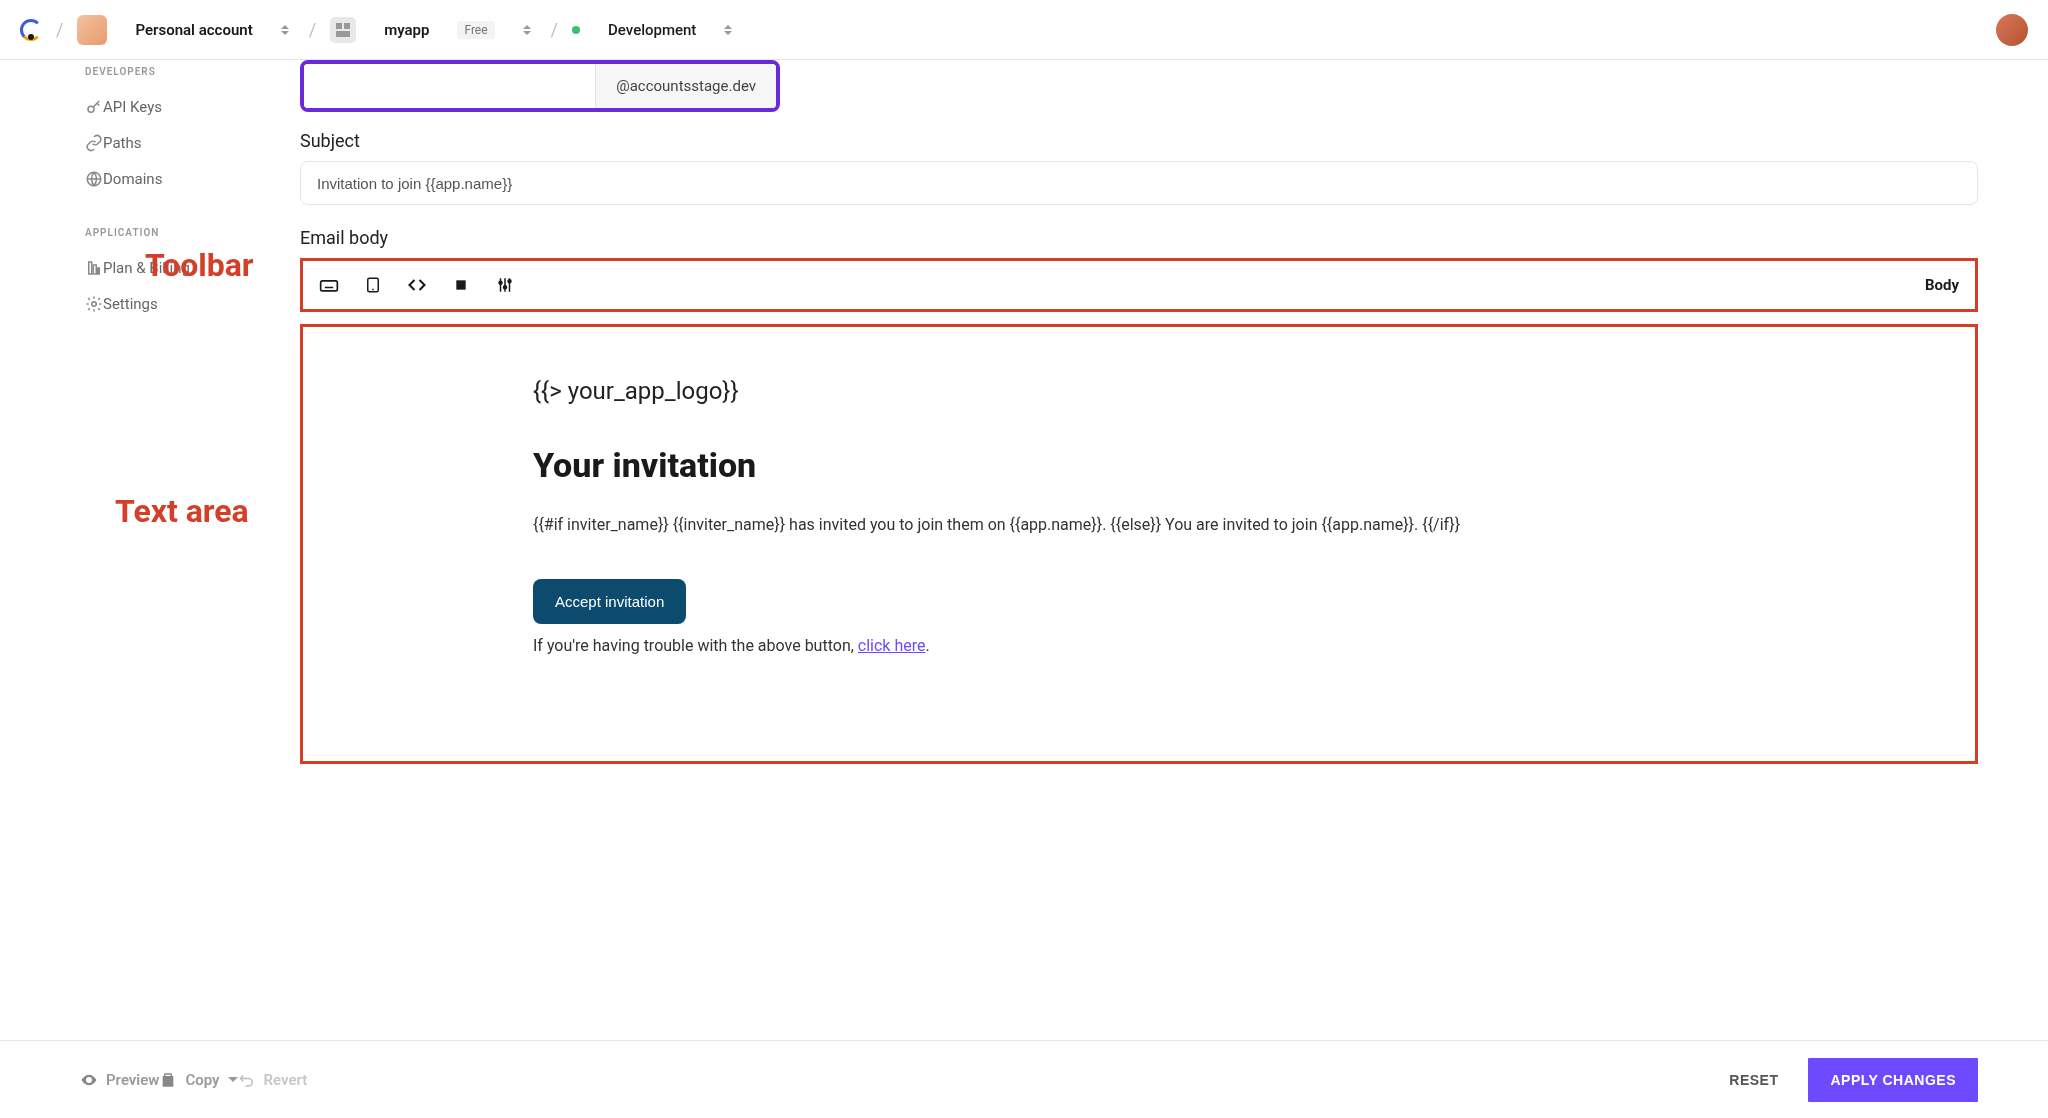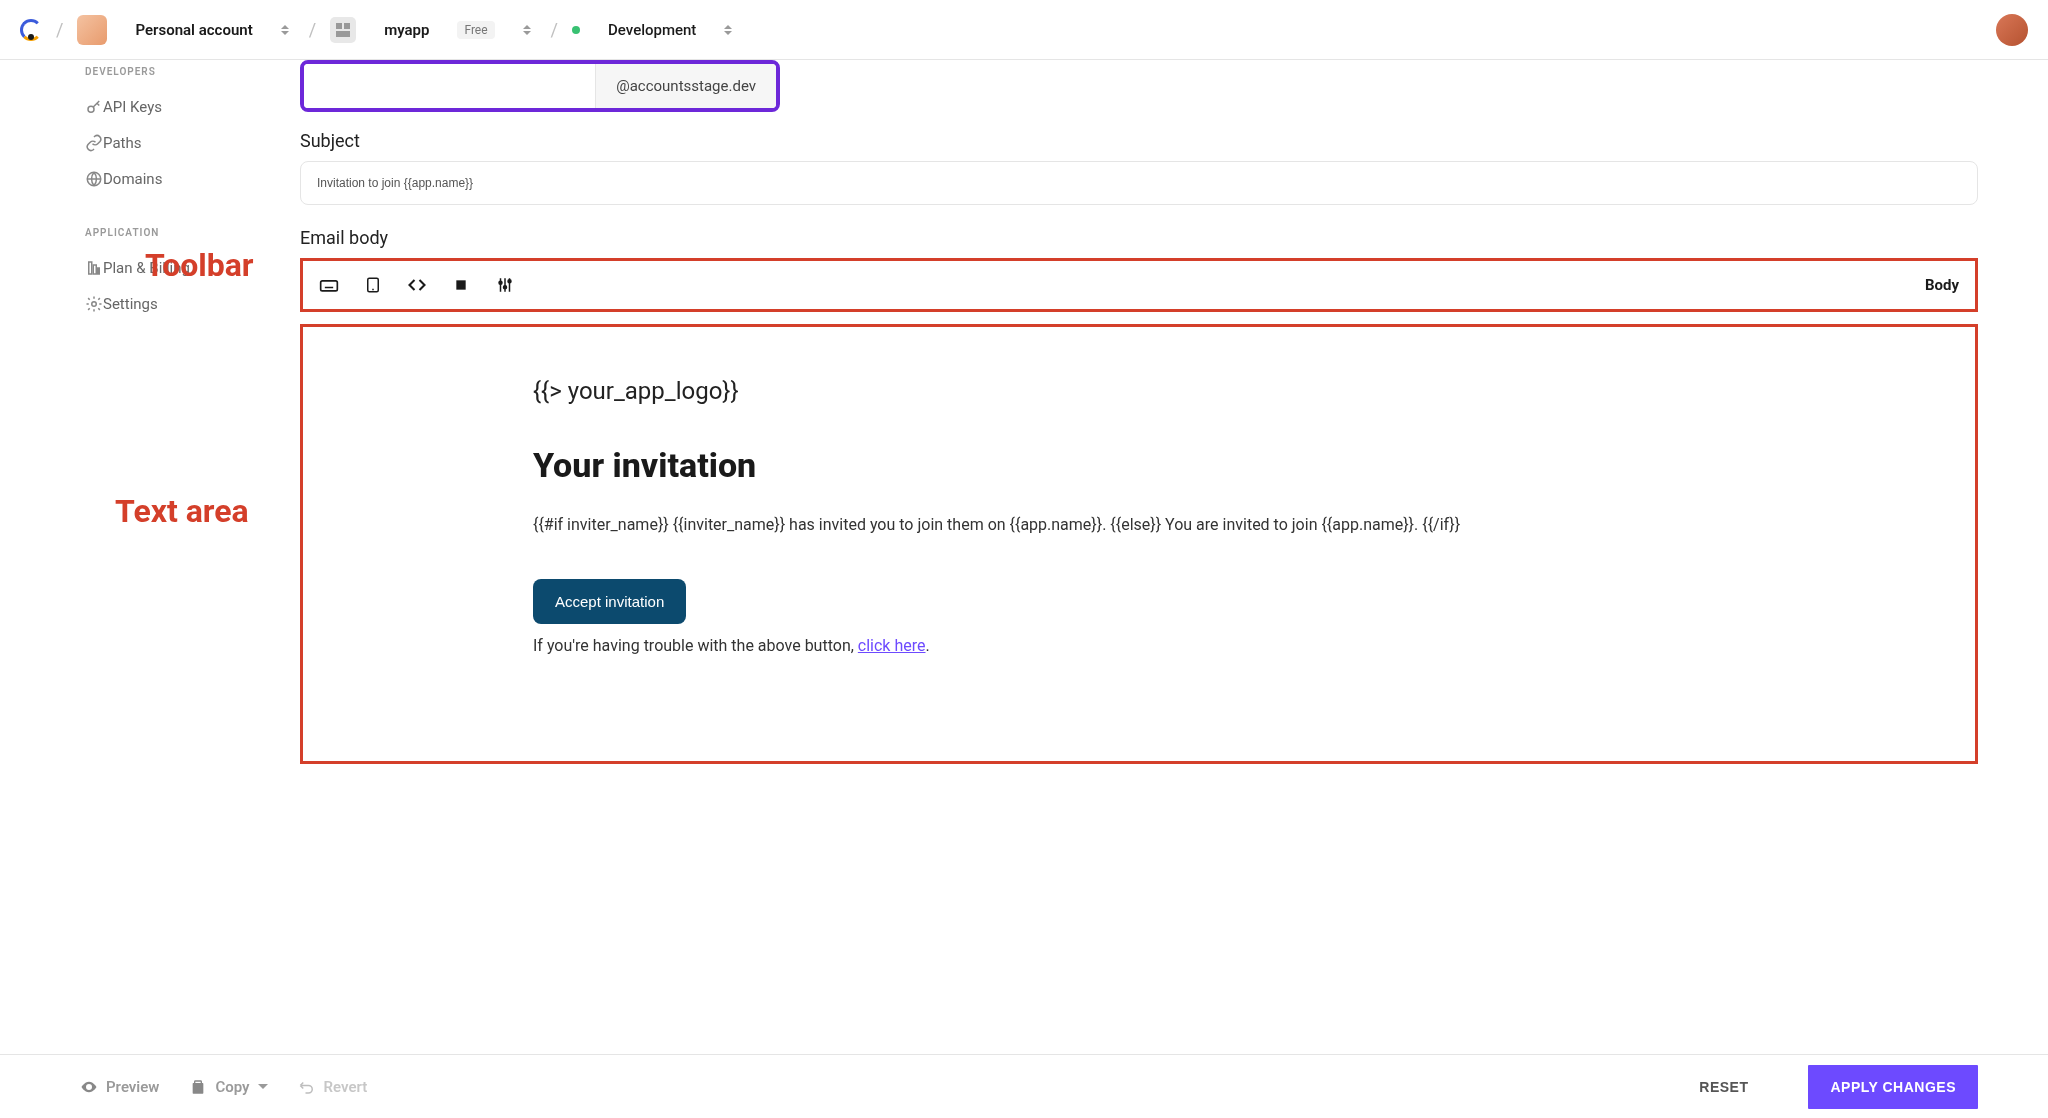--- a/index.html
+++ b/index.html
@@ -79,21 +79,21 @@
   }
   .icn{width:18px;height:18px;color:#888;display:inline-flex;align-items:center;justify-content:center;flex-shrink:0;}
   .content{flex:1;padding:0 70px 20px 0;position:relative;}
   .email-suffix{
     display:flex;border:4px solid #6d28d9;border-radius:8px;overflow:hidden;height:52px;width:480px;margin-bottom:18px;
   }
   .email-suffix input{flex:1;border:none;padding:0 16px;font-size:15px;outline:none;}
   .suffix-box{background:#f6f6f6;border-left:1px solid #e5e5e5;display:flex;align-items:center;padding:0 20px;color:#444;font-size:15px;}
   .field-label{font-size:18px;color:#222;margin-bottom:10px;}
   .subject-input{
-    width:100%;border:1px solid #e5e5e5;border-radius:8px;height:44px;padding:0 16px;font-size:12px;color:#555;margin-bottom:22px;outline:none;
+    width:100%;border:1px solid #e5e5e5;border-radius:8px;height:44px;padding:0 16px;font-size:15px;color:#555;margin-bottom:22px;outline:none;
   }
   .rt-toolbar,.rt-area{
     border:3px solid #d43f2a;border-radius:0;
   }
   .rt-toolbar{
     height:54px;display:flex;align-items:center;padding:0 16px;gap:24px;margin-bottom:12px;
     background:#fff;
   }
   .rt-toolbar .icn{color:#1a1a1a;width:20px;height:20px;}
   .rt-toolbar .spacer{flex:1;}
@@ -106,23 +106,23 @@
   .invite-p{font-size:16px;color:#333;line-height:1.5;margin-bottom:42px;}
   .accept-btn{
     background:#0c4a6e;color:#fff;border:none;border-radius:8px;padding:14px 22px;font-size:15px;font-weight:500;cursor:pointer;margin-bottom:12px;
   }
   .trouble{font-size:16px;color:#333;}
   .trouble a{color:#6d4aff;}
   .annot{
     position:absolute;color:#d43f2a;font-weight:700;font-size:32px;pointer-events:none;
   }
   .footer{
-    position:fixed;left:0;right:0;bottom:0;height:64px;
+    position:fixed;left:0;right:0;bottom:0;height:78px;
     border-top:1px solid #e5e5e5;background:#fff;
-    display:flex;align-items:center;padding:0 70px 0 80px;gap:30px;
+    display:flex;align-items:center;padding:0 70px 0 80px;
   }
   .ft-btn{display:flex;align-items:center;gap:8px;color:#9a9a9a;font-size:15px;font-weight:600;cursor:pointer;}
   .ft-btn.disabled{opacity:.55;cursor:default;}
   .ft-spacer{flex:1;}
   .reset-btn{color:#555;font-weight:700;font-size:14px;letter-spacing:.5px;background:none;border:none;cursor:pointer;}
   .apply-btn{
     background:#6d4aff;color:#fff;border:none;border-radius:1px;padding:14px 22px;font-size:14px;font-weight:700;letter-spacing:.5px;cursor:pointer;margin-left:30px;
   }
   .chev-down{width:0;height:0;border-left:5px solid transparent;border-right:5px solid transparent;border-top:5px solid currentColor;display:inline-block;}
 </style>

